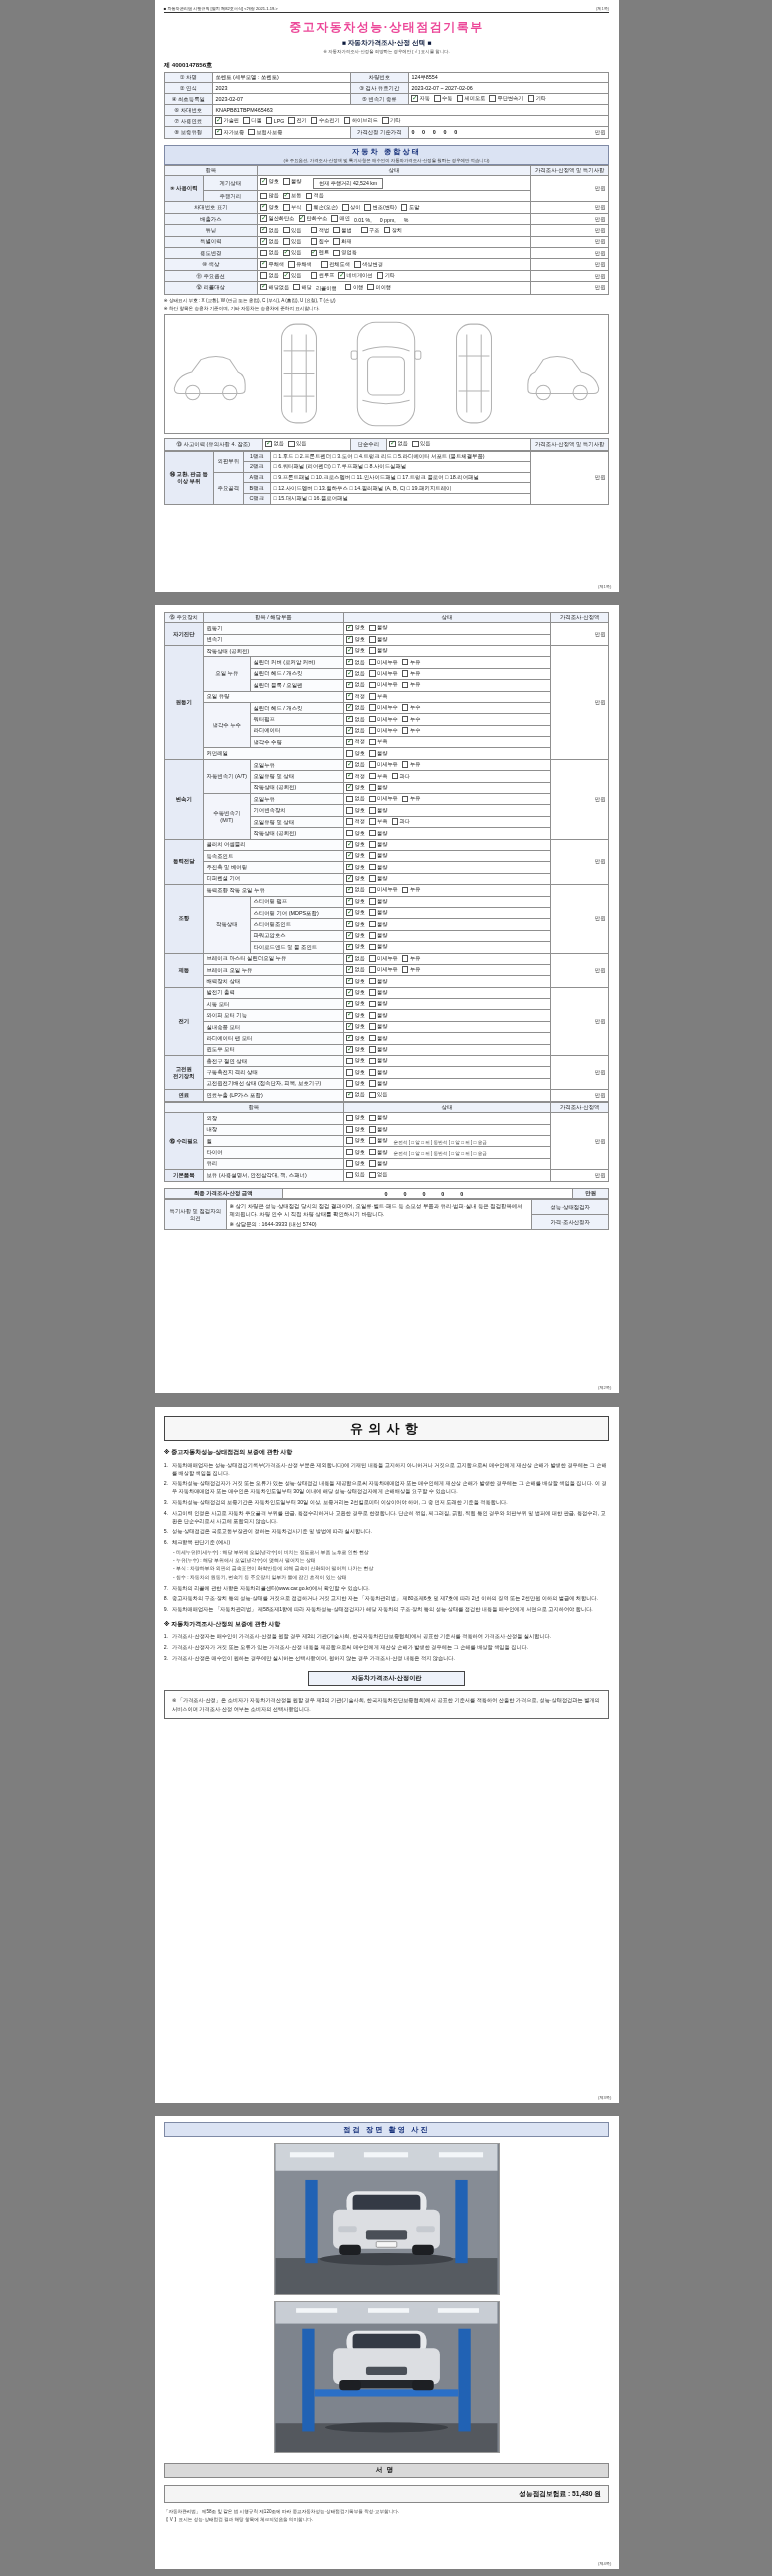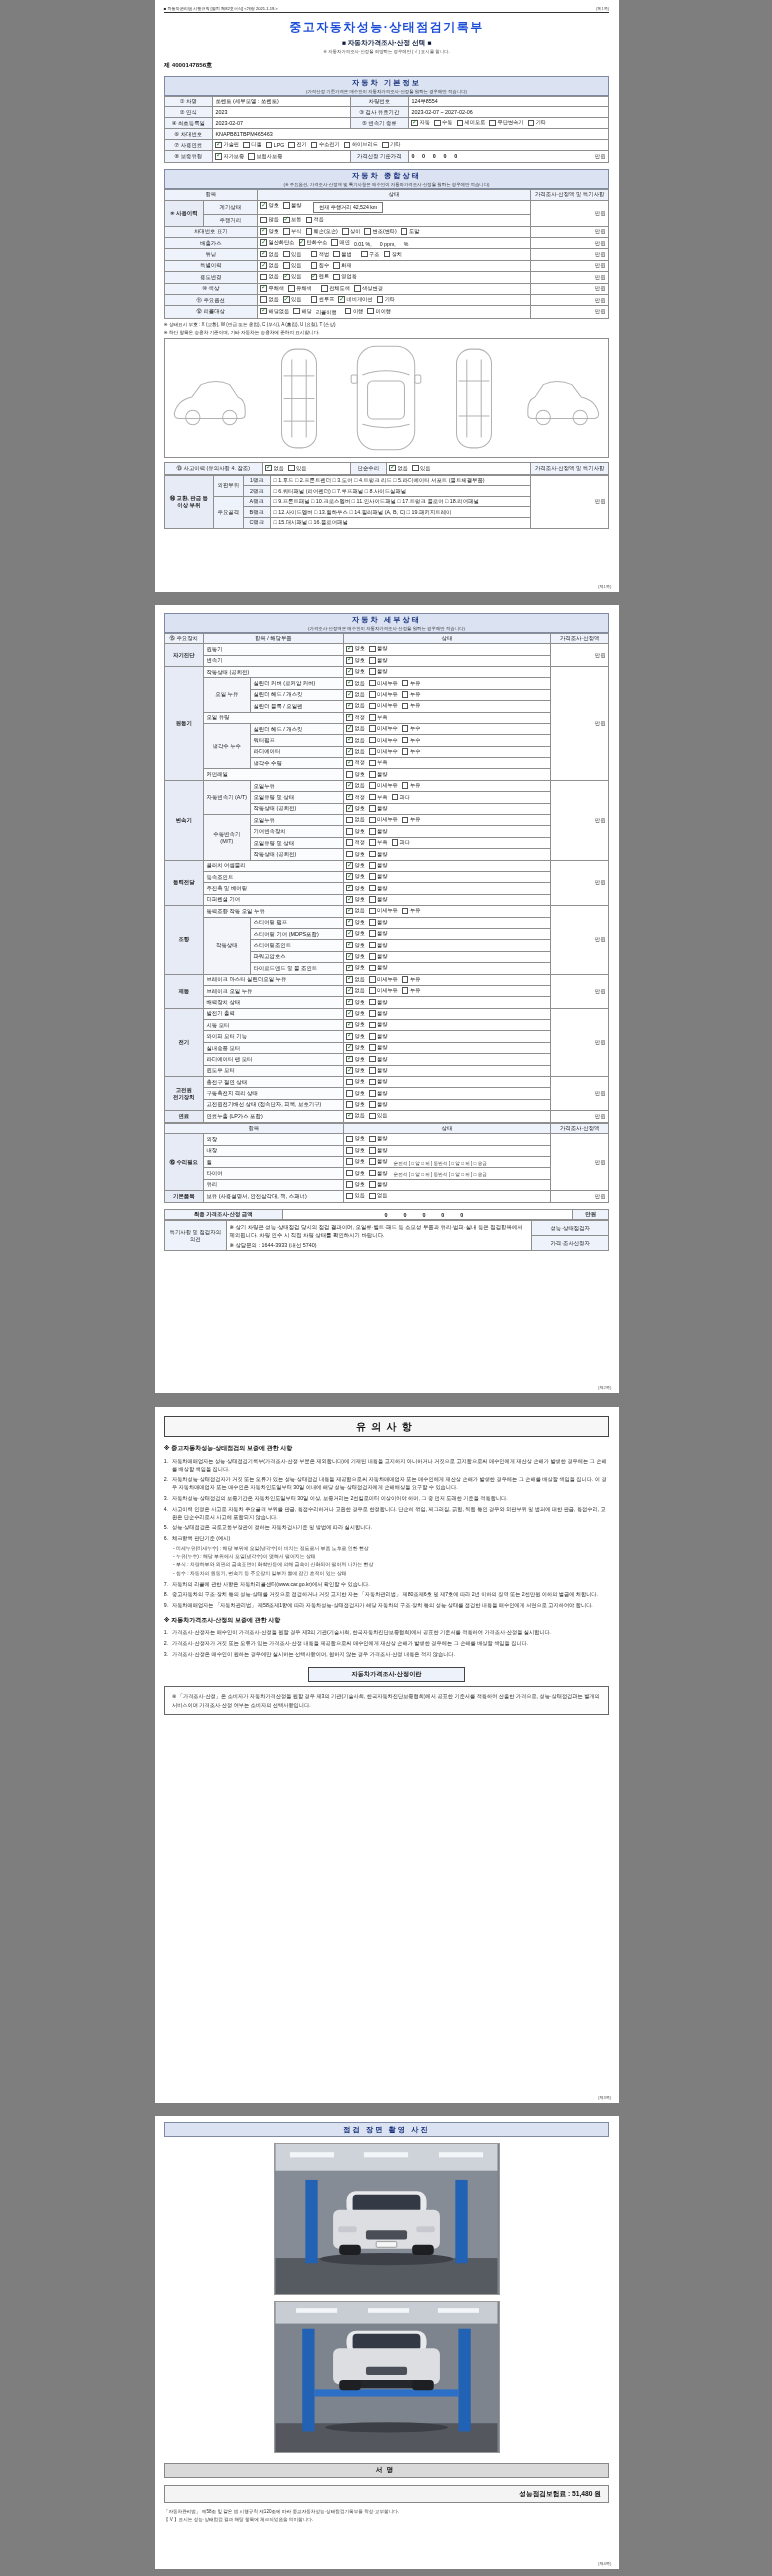--- a/index.html
+++ b/index.html
@@ -1,19 +1,19 @@
 <!DOCTYPE html>
 <html style="font-size:8.2px"><head>
 <meta charset="utf-8">
 <style>
   html,body{margin:0;padding:0;background:#7e7e7e;width:773px;font-family:"Liberation Sans","DejaVu Sans",sans-serif;color:#111;}
   .page{width:464px;margin:0 auto;background:#fff;padding:6.2px 9.3px 8.2px;box-sizing:border-box;position:relative;}
   .gap{height:13.4px;}
   .regline{display:flex;justify-content:space-between;font-size:4.1px;color:#222;border-bottom:0.8px solid #333;padding-bottom:1px;}
-  .title{text-align:center;font-size:12px;font-weight:bold;letter-spacing:1.5px;margin-top:6.2px;color:#1d4ed8;}
+  .title{text-align:center;font-size:12px;font-weight:bold;letter-spacing:1.5px;margin-top:6.2px;color:#ec4899;}
   .subtitle{text-align:center;font-weight:bold;font-size:6.7px;margin-top:2.6px;color:#0d1b3e;}
   .subnote{text-align:center;font-size:4.4px;color:#444;margin-top:1.5px;}
   .docno{font-size:6.2px;font-weight:bold;margin:6.2px 0 2.1px;}
   .secbar{background:#dbe3f3;border:0.5px solid #7f8aa5;text-align:center;padding:1.5px 0 1px;margin-top:6.2px;}
   .secbar .sectitle{font-weight:bold;font-size:7.2px;letter-spacing:2.1px;color:#16307a;}
   .secnote{font-size:4.4px;color:#333;letter-spacing:0;margin-top:0.5px;}
   table.tbl{border-collapse:collapse;width:100%;table-layout:fixed;}
   table.tbl td{border:0.5px solid #8f8f8f;font-size:5.4px;padding:1.3px 2.6px;vertical-align:middle;word-break:keep-all;}
   td.lab{background:#eef2fa;text-align:center;color:#222;}
   td.grp{background:#e6ebf6;font-weight:bold;}
@@ -30,21 +30,21 @@
   .seg{display:inline-block;width:5.2px;}
   .extra{font-size:4.6px;color:#333;margin-left:2.1px;}
   .mbox{display:inline-block;border:0.5px solid #777;padding:1px 5.2px;margin-left:7.2px;font-size:5.2px;background:#fdfdfd;}
   .legend{font-size:4.6px;color:#222;margin-top:3.1px;}
   .diagrams{display:flex;justify-content:space-between;align-items:center;border:0.5px solid #8f8f8f;border-top:none;padding:4.1px 3.1px;}
   .pagemark{font-size:4.1px;color:#555;}
   .cornermark{position:absolute;right:7.2px;bottom:3.1px;font-size:4.1px;color:#555;}
   .finalrow td{font-weight:bold;font-size:6.2px;}
   .amount{letter-spacing:7.2px;text-align:center;}
   .remarkcell{font-size:4.6px;color:#222;line-height:1.5;}
-  .noticebar{border:0.8px solid #444;text-align:center;font-weight:bold;font-size:10px;letter-spacing:5.2px;padding:2.6px 0;margin-top:3.1px;background:#f7f7f7;}
+  .noticebar{border:0.8px solid #444;text-align:center;font-weight:bold;font-size:13px;letter-spacing:5.2px;padding:2.6px 0;margin-top:3.1px;background:#f7f7f7;}
   .nsec{font-weight:bold;font-size:6px;margin:7.2px 0 3.1px;}
   .nitem{font-size:5.2px;line-height:1.55;margin:2.6px 0;color:#1a1a1a;display:flex;}
   .nnum{flex:none;width:8.2px;}
   .nsub{font-size:4.9px;line-height:1.5;margin:1px 0 1px 9.3px;color:#333;}
   .nbox-title{width:155px;margin:9.3px auto 0;border:0.8px solid #444;text-align:center;font-weight:bold;font-size:6.2px;padding:2.1px 0;background:#eef2fa;}
   .nbox{border:0.5px solid #666;margin-top:4.1px;padding:5.2px 7.2px;font-size:5.2px;line-height:1.6;color:#1a1a1a;background:#fdfdfd;}
   .photo{width:224px;margin:6.2px auto;border:0.5px solid #999;background:#7d838c;line-height:0;}
   .signbar{background:#d9d9d9;border:0.5px solid #888;text-align:center;font-weight:bold;font-size:6.7px;letter-spacing:4.1px;padding:2.1px 0;margin-top:9.3px;}
   .premiumrow{border:0.5px solid #888;background:#f4f4f4;text-align:right;padding:3.6px 7.2px;font-size:6.7px;font-weight:bold;margin-top:7.2px;}
   .foot{font-size:4.6px;color:#333;margin-top:5.2px;line-height:1.6;}
@@ -56,24 +56,20 @@
 <div class="page" style="min-height:592px">
   <div class="regline">
     <span>■ 자동차관리법 시행규칙 [별지 제82호서식] &lt;개정 2021.1.19.&gt;</span>
     <span class="pagemark">(제1쪽)</span>
   </div>
   <div class="title">중고자동차성능·상태점검기록부</div>
   <div class="subtitle">■ 자동차가격조사·산정 선택 ■</div>
   <div class="subnote">※ 자동차가격조사·산정을 희망하는 경우에만 [ √ ] 표시를 합니다.</div>
   <div class="docno">제 4000147856호</div>
 
-  <div class="secbar">
-    <div class="sectitle">자동차 기본정보</div>
-    <div class="secnote">(가격산정 기준가격은 매수인이 자동차가격조사·산정을 원하는 경우에만 적습니다)</div>
-  </div>
   <table class="tbl">
     <colgroup>
         <col style="width:48px">
         <col style="width:138px">
         <col style="width:58px">
         <col>
       </colgroup>
     <tbody>
         <tr>
       <td class="lab">① 차명</td>
@@ -463,24 +459,20 @@
           <td class="rankitems">□ 15.대시패널   □ 16.플로어패널</td>
         </tr>
       </tbody>
   </table>
   <div class="cornermark">(제1쪽)</div>
 </div>
 
 <div class="gap"></div>
 
 <div class="page" style="min-height:788px">
-  <div class="secbar" style="margin-top:1px">
-    <div class="sectitle">자동차 세부상태</div>
-    <div class="secnote">(가격조사·산정액은 매수인이 자동차가격조사·산정을 원하는 경우에만 적습니다)</div>
-  </div>
   <table class="tbl">
     <colgroup>
         <col style="width:39px">
         <col style="width:47px">
         <col style="width:93px">
         <col>
         <col style="width:58px">
       </colgroup>
     <tbody>
         <tr>

